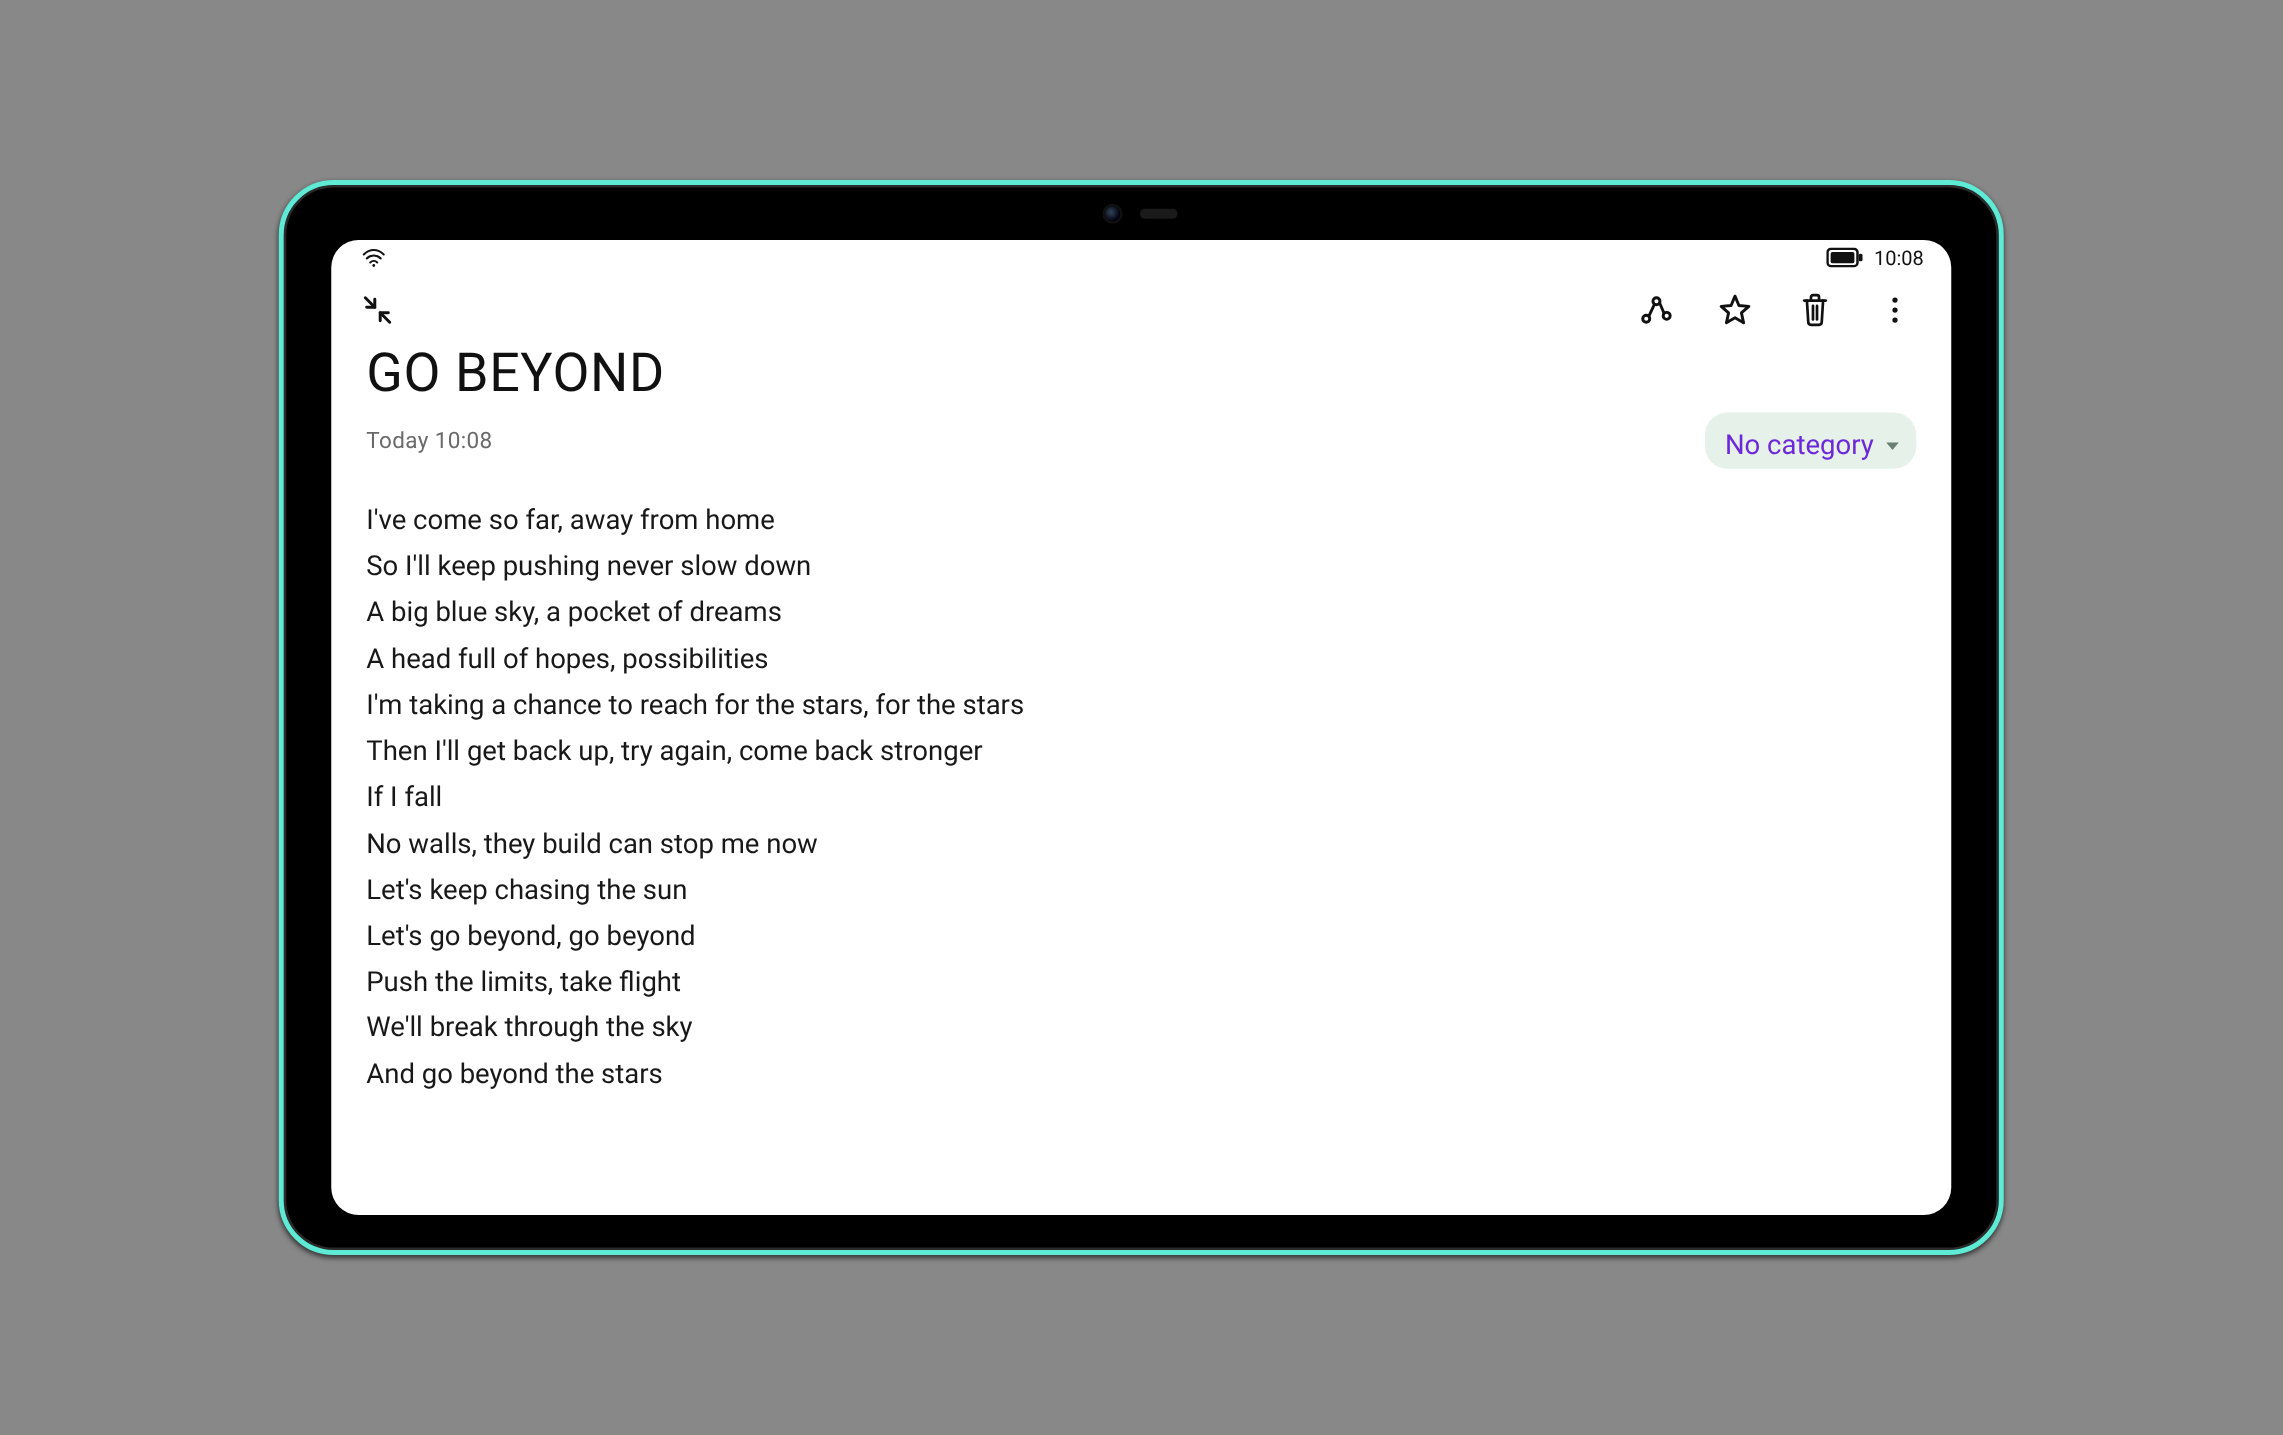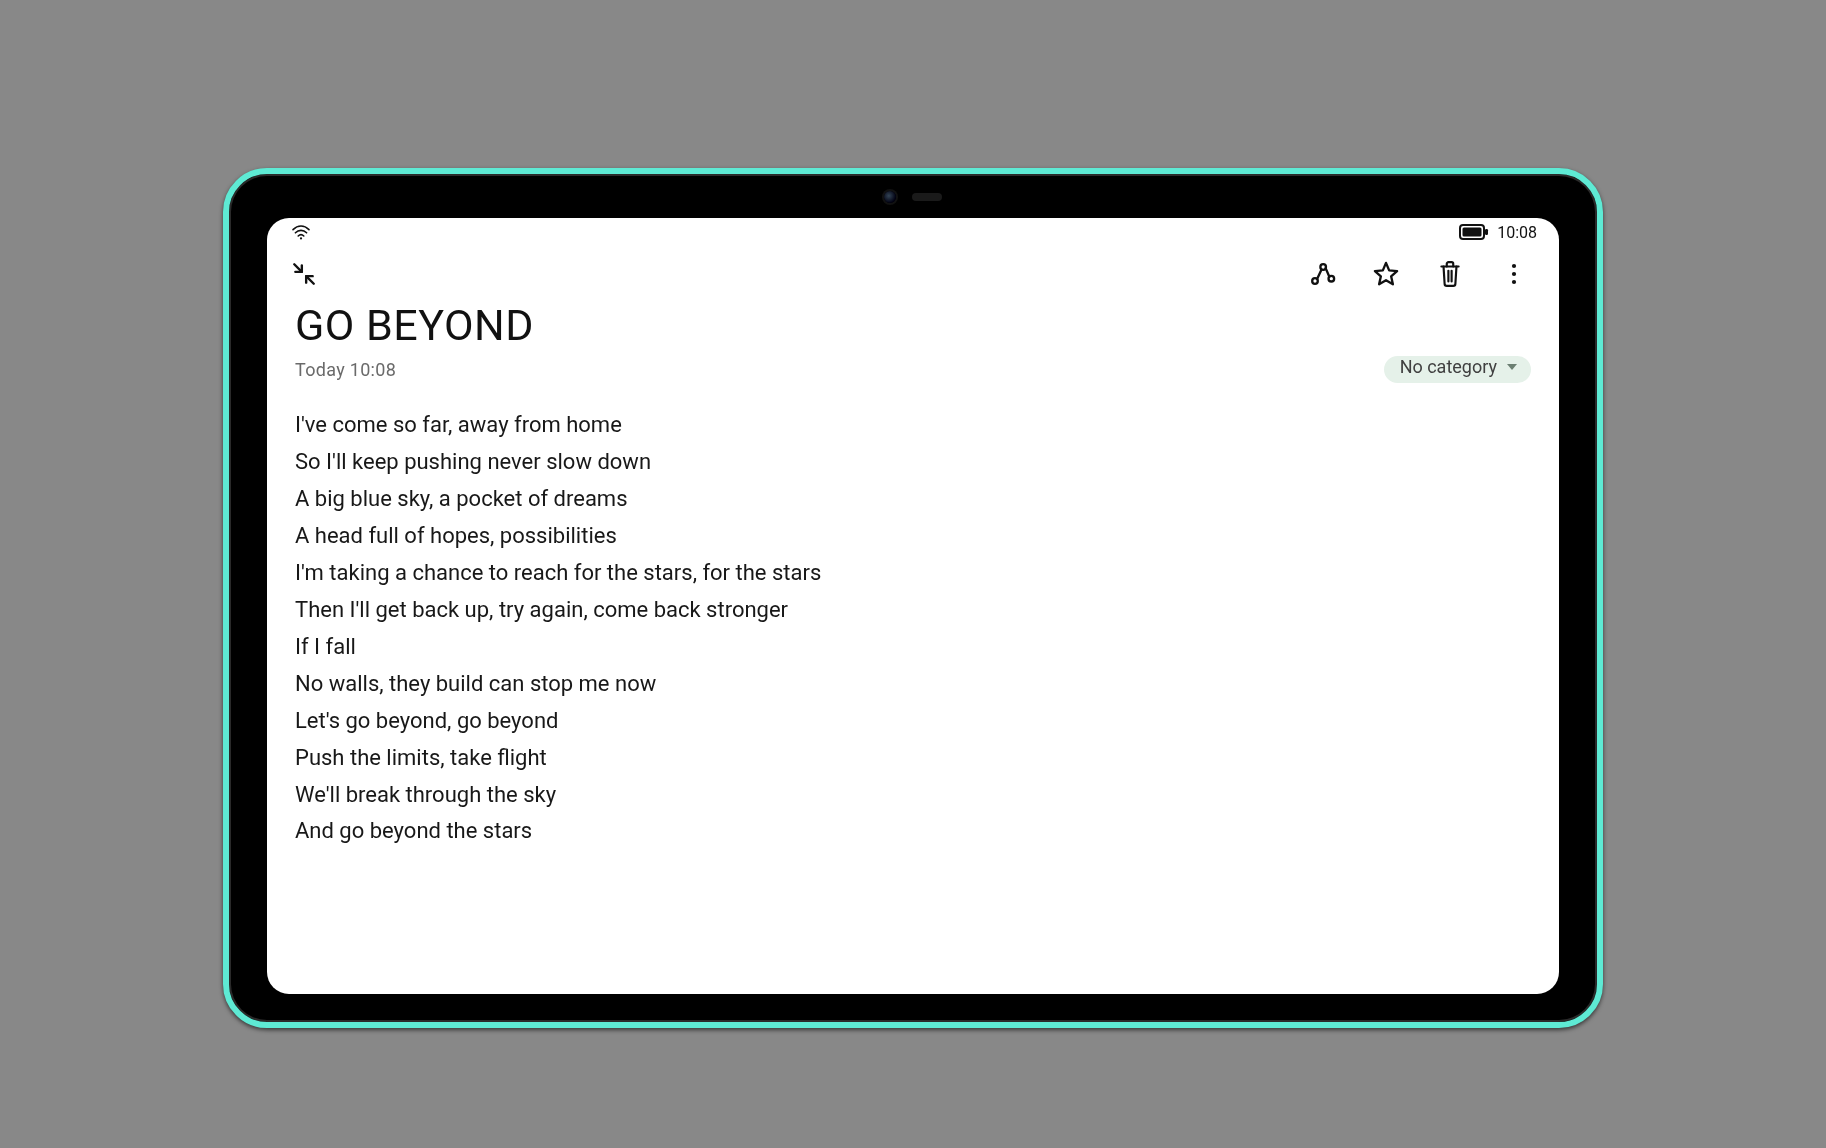--- a/index.html
+++ b/index.html
@@ -5,24 +5,23 @@
   * { margin: 0; padding: 0; box-sizing: border-box; }
   html, body { width: 100%; height: 100%; background: #888; font-family: -apple-system, BlinkMacSystemFont, 'Segoe UI', Roboto, Helvetica, Arial, sans-serif; }
   .device {
     position: absolute;
     left: 50%; top: 50%;
     transform: translate(-50%, -50%);
     width: 1380px;
     height: 860px;
     background: #000;
     border-radius: 44px;
-    border: 6px solid #5eead4;
+    border: 4px solid #5eead4;
     box-shadow: 0 2px 4px rgba(0,0,0,0.6), inset 0 0 0 2px #2a2a2a;
     padding: 4px;
-    margin-top: 24px;
   }
   .camera {
     position: absolute;
     left: 50%; top: 17px;
     transform: translateX(-50%);
     display: flex;
     align-items: center;
     gap: 16px;
   }
   .camera .lens {
@@ -94,24 +93,24 @@
   .timestamp {
     font-size: 18px;
     color: #6a6a6a;
     letter-spacing: 0.3px;
   }
   .category-pill {
     display: inline-flex;
     align-items: center;
     gap: 10px;
     background: #e5f1e9;
-    color: #404040;
+    color: #6d28d9;
     border-radius: 18px;
-    padding: 0 14px 6px 16px;
-    font-size: 18px;
+    padding: 14px 14px 6px 16px;
+    font-size: 22px;
     cursor: pointer;
     user-select: none;
   }
   .category-pill .tri {
     width: 0; height: 0;
     border-left: 5px solid transparent;
     border-right: 5px solid transparent;
     border-top: 6px solid #6b7f72;
   }
   .body {
@@ -222,20 +221,21 @@
 
       <div class="body" id="note-body">
           <p>I've come so far, away from home</p>
           <p>So I'll keep pushing never slow down</p>
           <p>A big blue sky, a pocket of dreams</p>
           <p>A head full of hopes, possibilities</p>
           <p>I'm taking a chance to reach for the stars, for the stars</p>
           <p>Then I'll get back up, try again, come back stronger</p>
           <p>If I fall</p>
           <p>No walls, they build can stop me now</p>
+          <p>Let's keep chasing the sun</p>
           <p>Let's go beyond, go beyond</p>
           <p>Push the limits, take flight</p>
           <p>We'll break through the sky</p>
           <p>And go beyond the stars</p>
         </div>
     </div>
 
   </div>
 </div>
 

